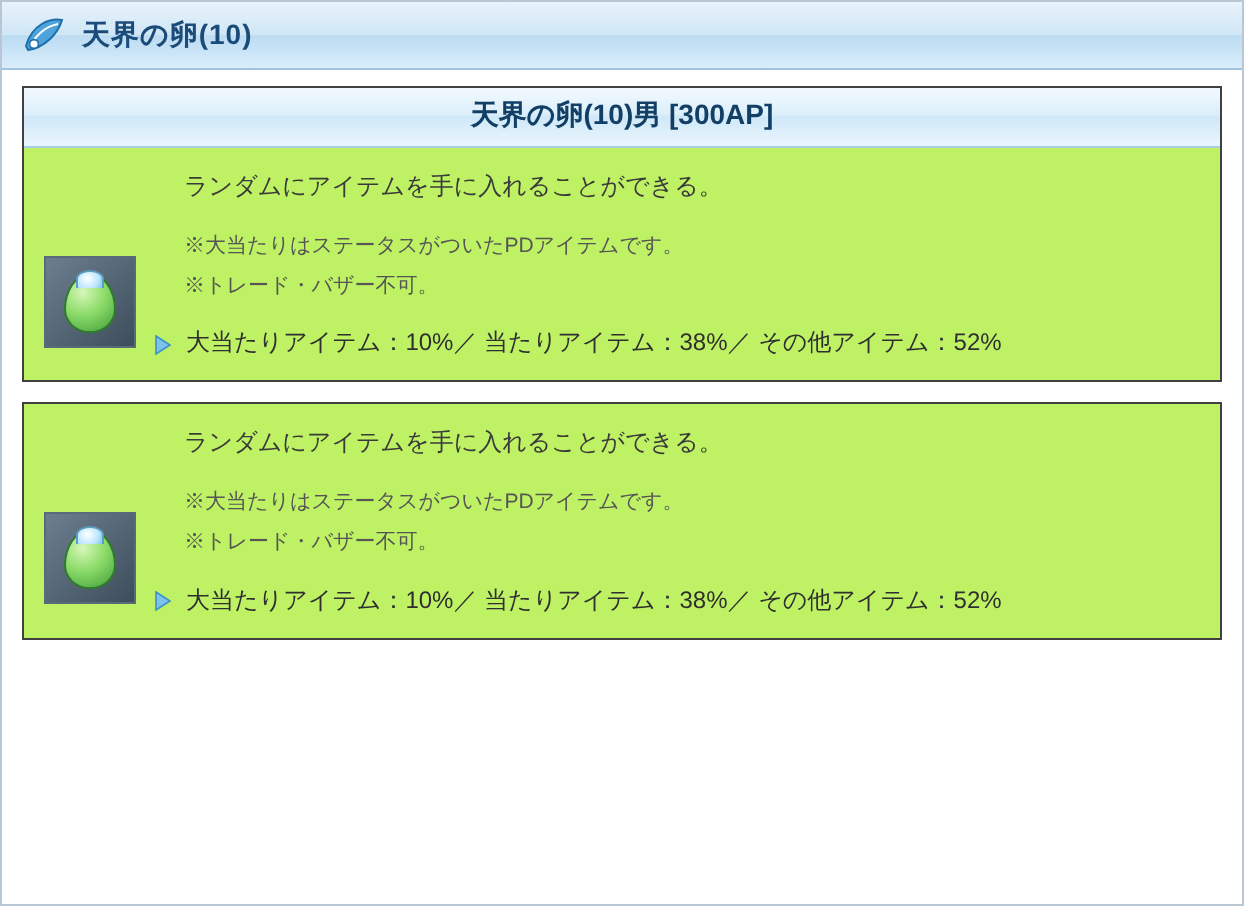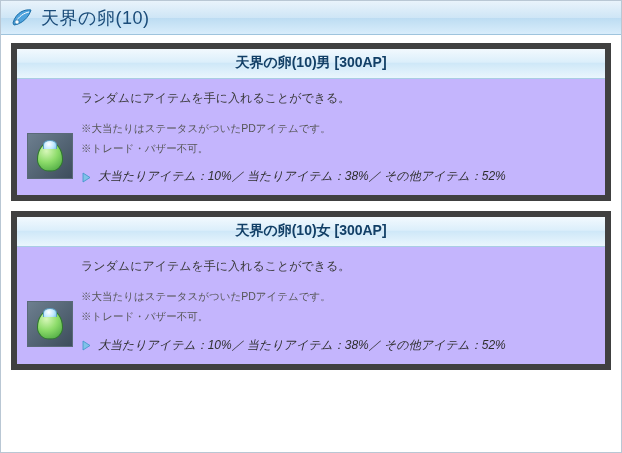--- a/index.html
+++ b/index.html
@@ -35,34 +35,34 @@
     box-sizing: border-box;
   }
   .header-icon {
     width: 22px;
     height: 22px;
     margin-right: 8px;
     flex: 0 0 auto;
     display: block;
   }
   .header-title {
-    font-size: 18px;
-    font-weight: normal;
+    font-size: 14px;
+    font-weight: bold;
     color: #1b4c79;
     letter-spacing: 0.5px;
   }
 
   
   .content {
     padding: 8px 10px 0 10px;
     box-sizing: border-box;
   }
   .card {
-    border: 6px solid #404040;
-    background: #c4b5fd;
+    border: 1px solid #404040;
+    background: #bef264;
     margin-bottom: 10px;
     box-sizing: border-box;
   }
   .card-title {
     background: linear-gradient(to bottom, #f2f9fe 0%, #dcefFb 45%, #cfe8f8 50%, #eaf6fd 100%);
     border-bottom: 1px solid #a9cde4;
     text-align: center;
     font-size: 14px;
     font-weight: bold;
     color: #123f66;
@@ -111,38 +111,37 @@
   }
 
   
   .desc {
     flex: 1 1 auto;
     line-height: 1.65;
     font-size: 12px;
     color: #3a3a3a;
   }
   .desc p {
-    margin: 0 0 2px 0;
+    margin: 0 0 2px 16px;
   }
   .small-note {
     font-size: 10.5px;
     color: #555555;
     margin: 0;
     line-height: 1.7;
   }
   .note-gap {
     height: 9px;
   }
   .rates {
     margin-top: 10px;
     display: flex;
     align-items: center;
     font-size: 12px;
     color: #2f2f2f;
-    font-style: italic;
   }
   .rates .arrow-icon {
     width: 11px;
     height: 11px;
     margin-right: 6px;
     flex: 0 0 auto;
     display: block;
   }
 </style>
 </head>
@@ -177,21 +176,20 @@
             <svg class="arrow-icon" viewBox="0 0 11 11">
               <path d="M2 1 L9 5.5 L2 10 Z" fill="#7fc2e8" stroke="#3d93c9" stroke-width="0.8"></path>
             </svg>
             <span>大当たりアイテム：10%／ 当たりアイテム：38%／ その他アイテム：52%</span>
           </div>
         </div>
       </div>
     </div>
 
     <div class="card">
-      <div class="card-title">天界の卵(10)女 [300AP]</div>
       <div class="card-body">
         <div class="item-thumb">
           <div class="egg"></div>
           <div class="egg-top"></div>
         </div>
         <div class="desc">
           <p>ランダムにアイテムを手に入れることができる。</p>
           <div class="note-gap"></div>
           <p class="small-note">※大当たりはステータスがついたPDアイテムです。</p>
           <p class="small-note">※トレード・バザー不可。</p>

